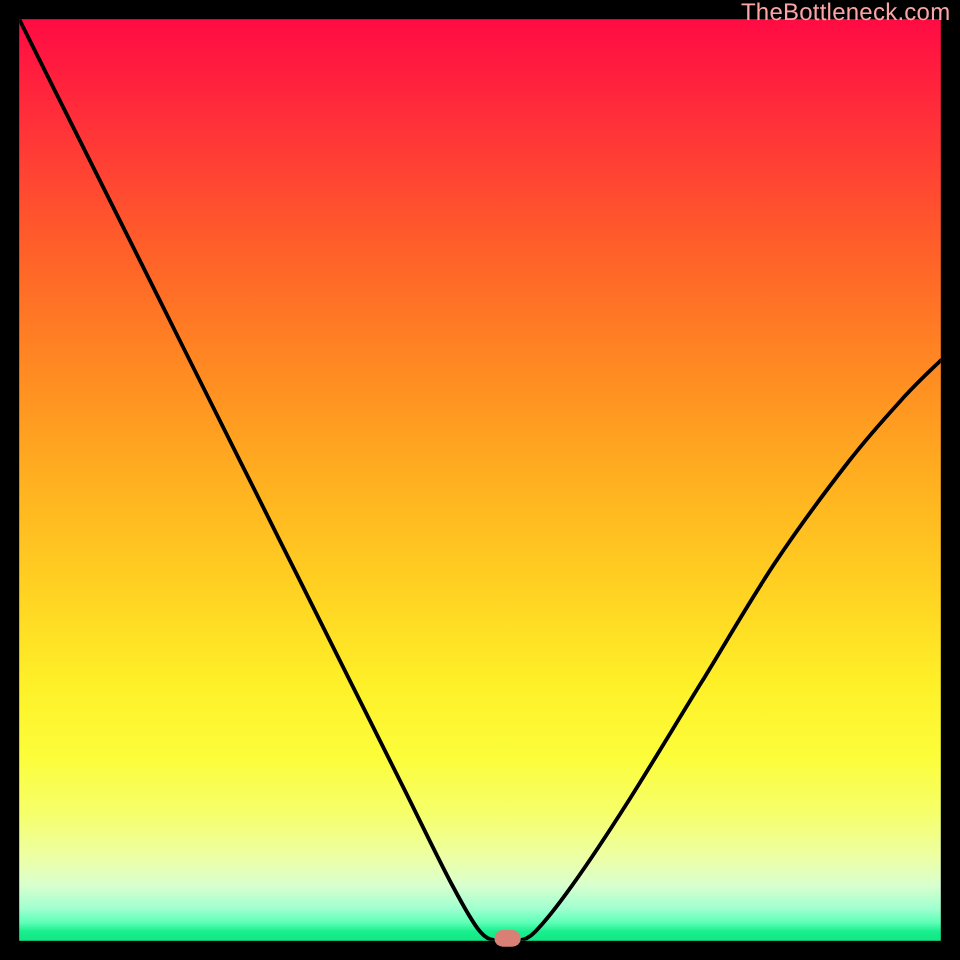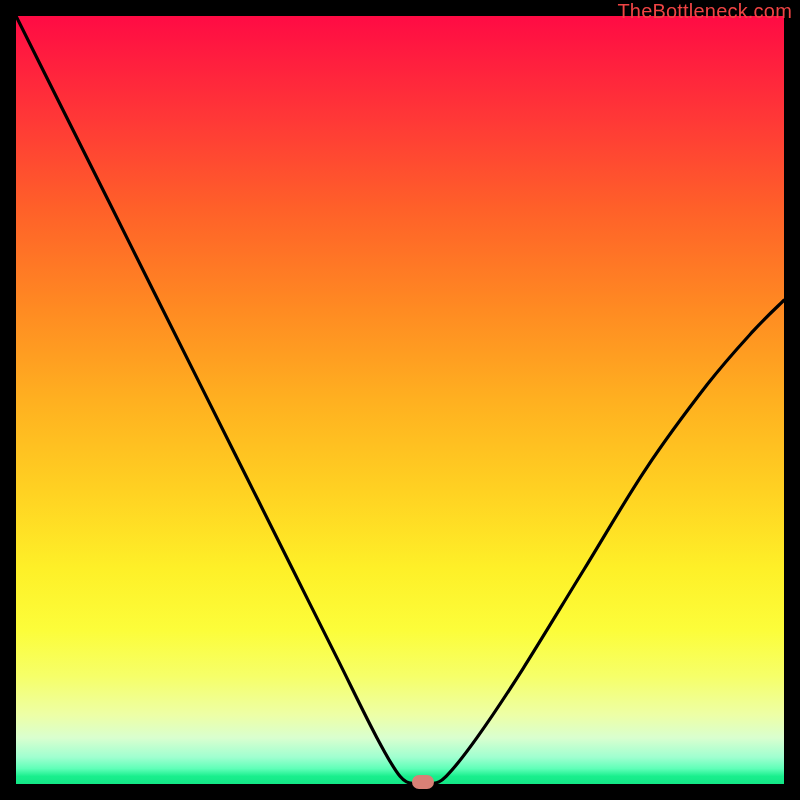--- a/index.html
+++ b/index.html
@@ -55,21 +55,21 @@
     position: absolute;
     width: 22px;
     height: 14px;
     border-radius: 7px;
     transform: translate(-50%, -50%);
   }
   .watermark {
     position: absolute;
     top: 0;
     right: 8px;
-    color: #ef4444;
+    color: #fca5a5;
     font-size: 20px;
     letter-spacing: 0.2px;
     font-weight: 400;
     user-select: none;
   }
 </style>
 </head>
 <body>
 
 <div class="frame">

